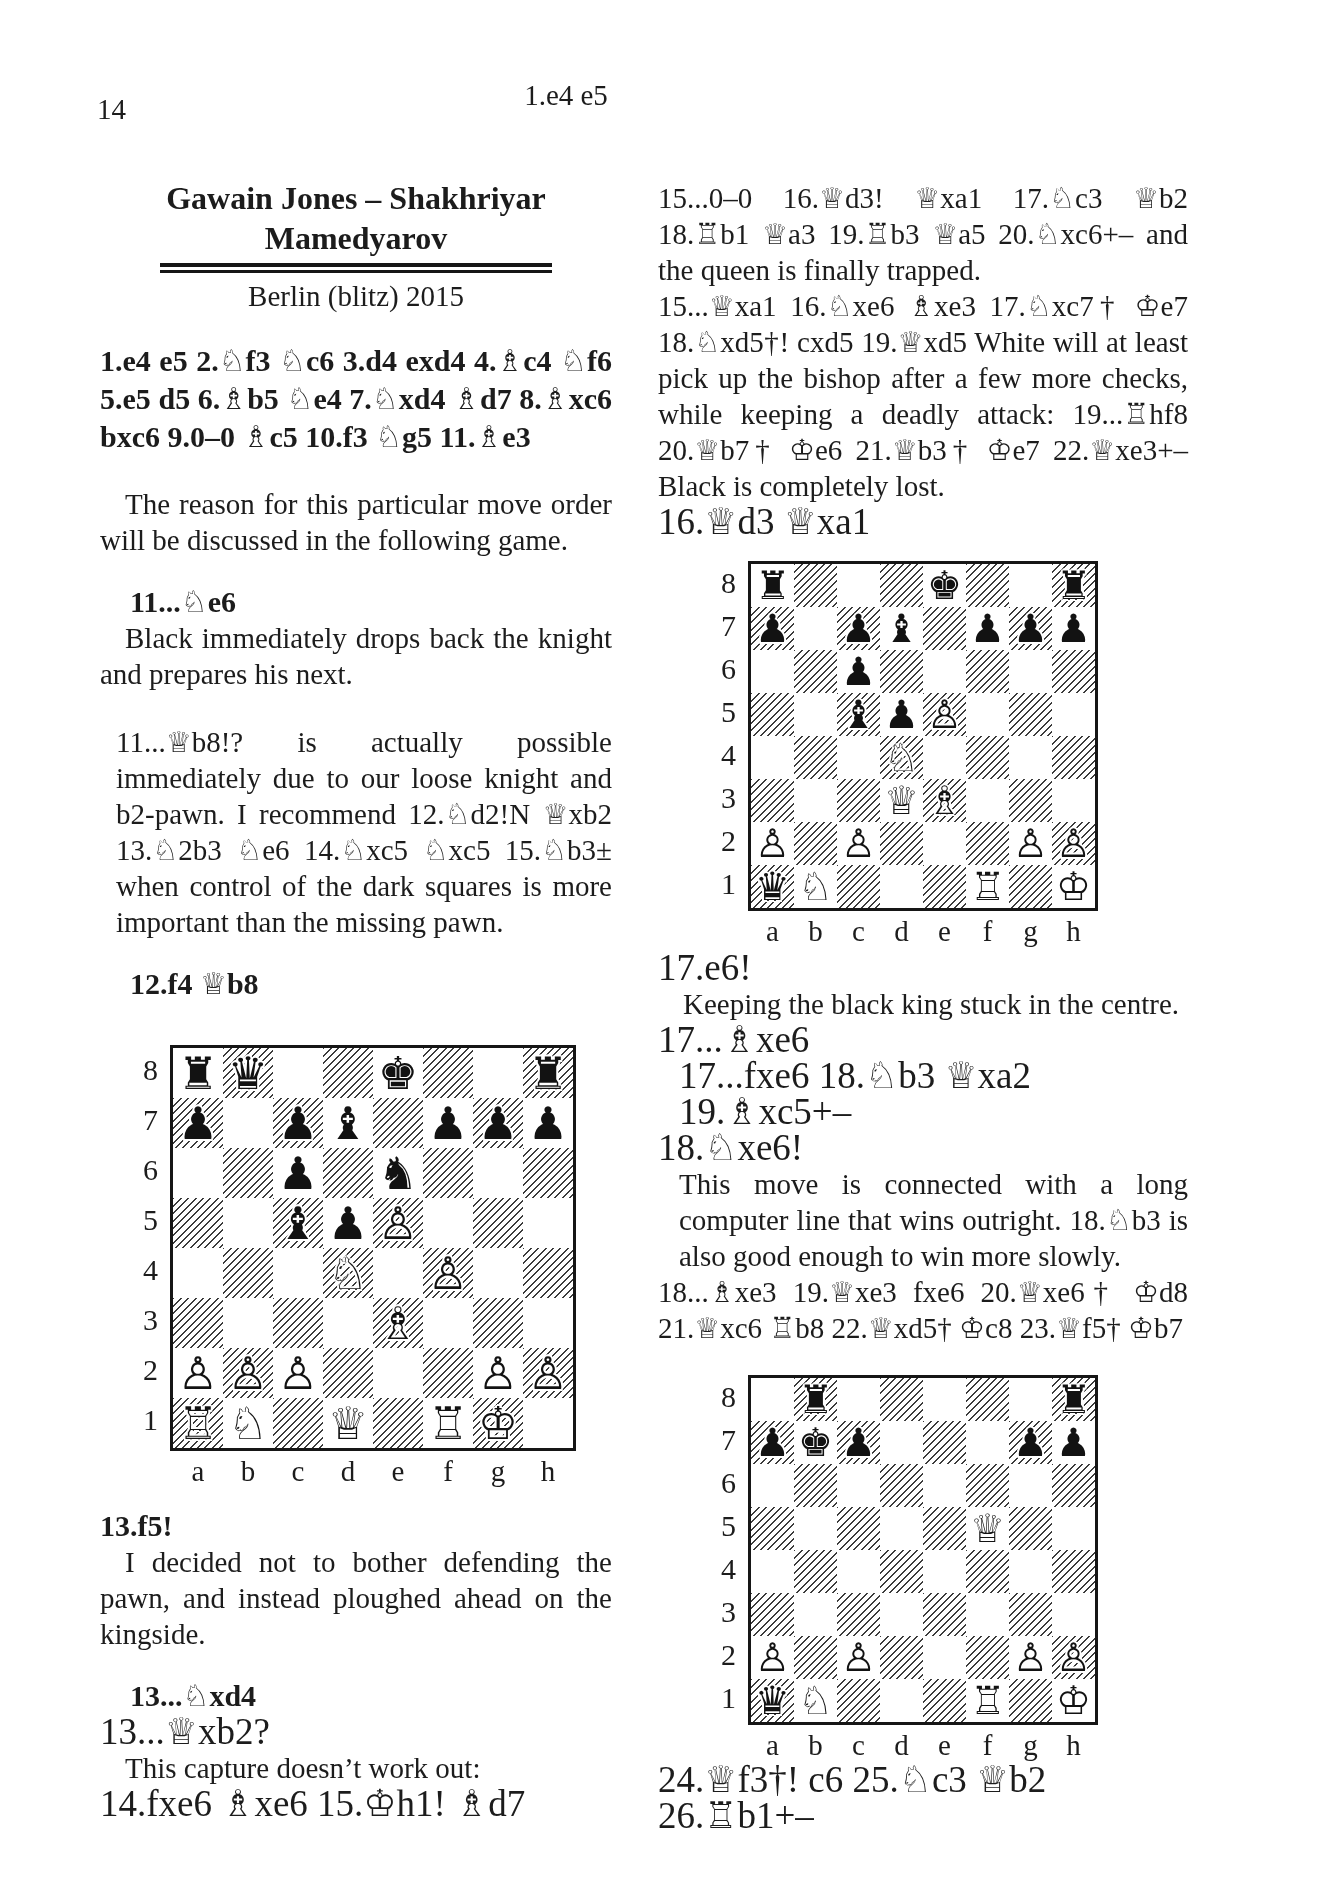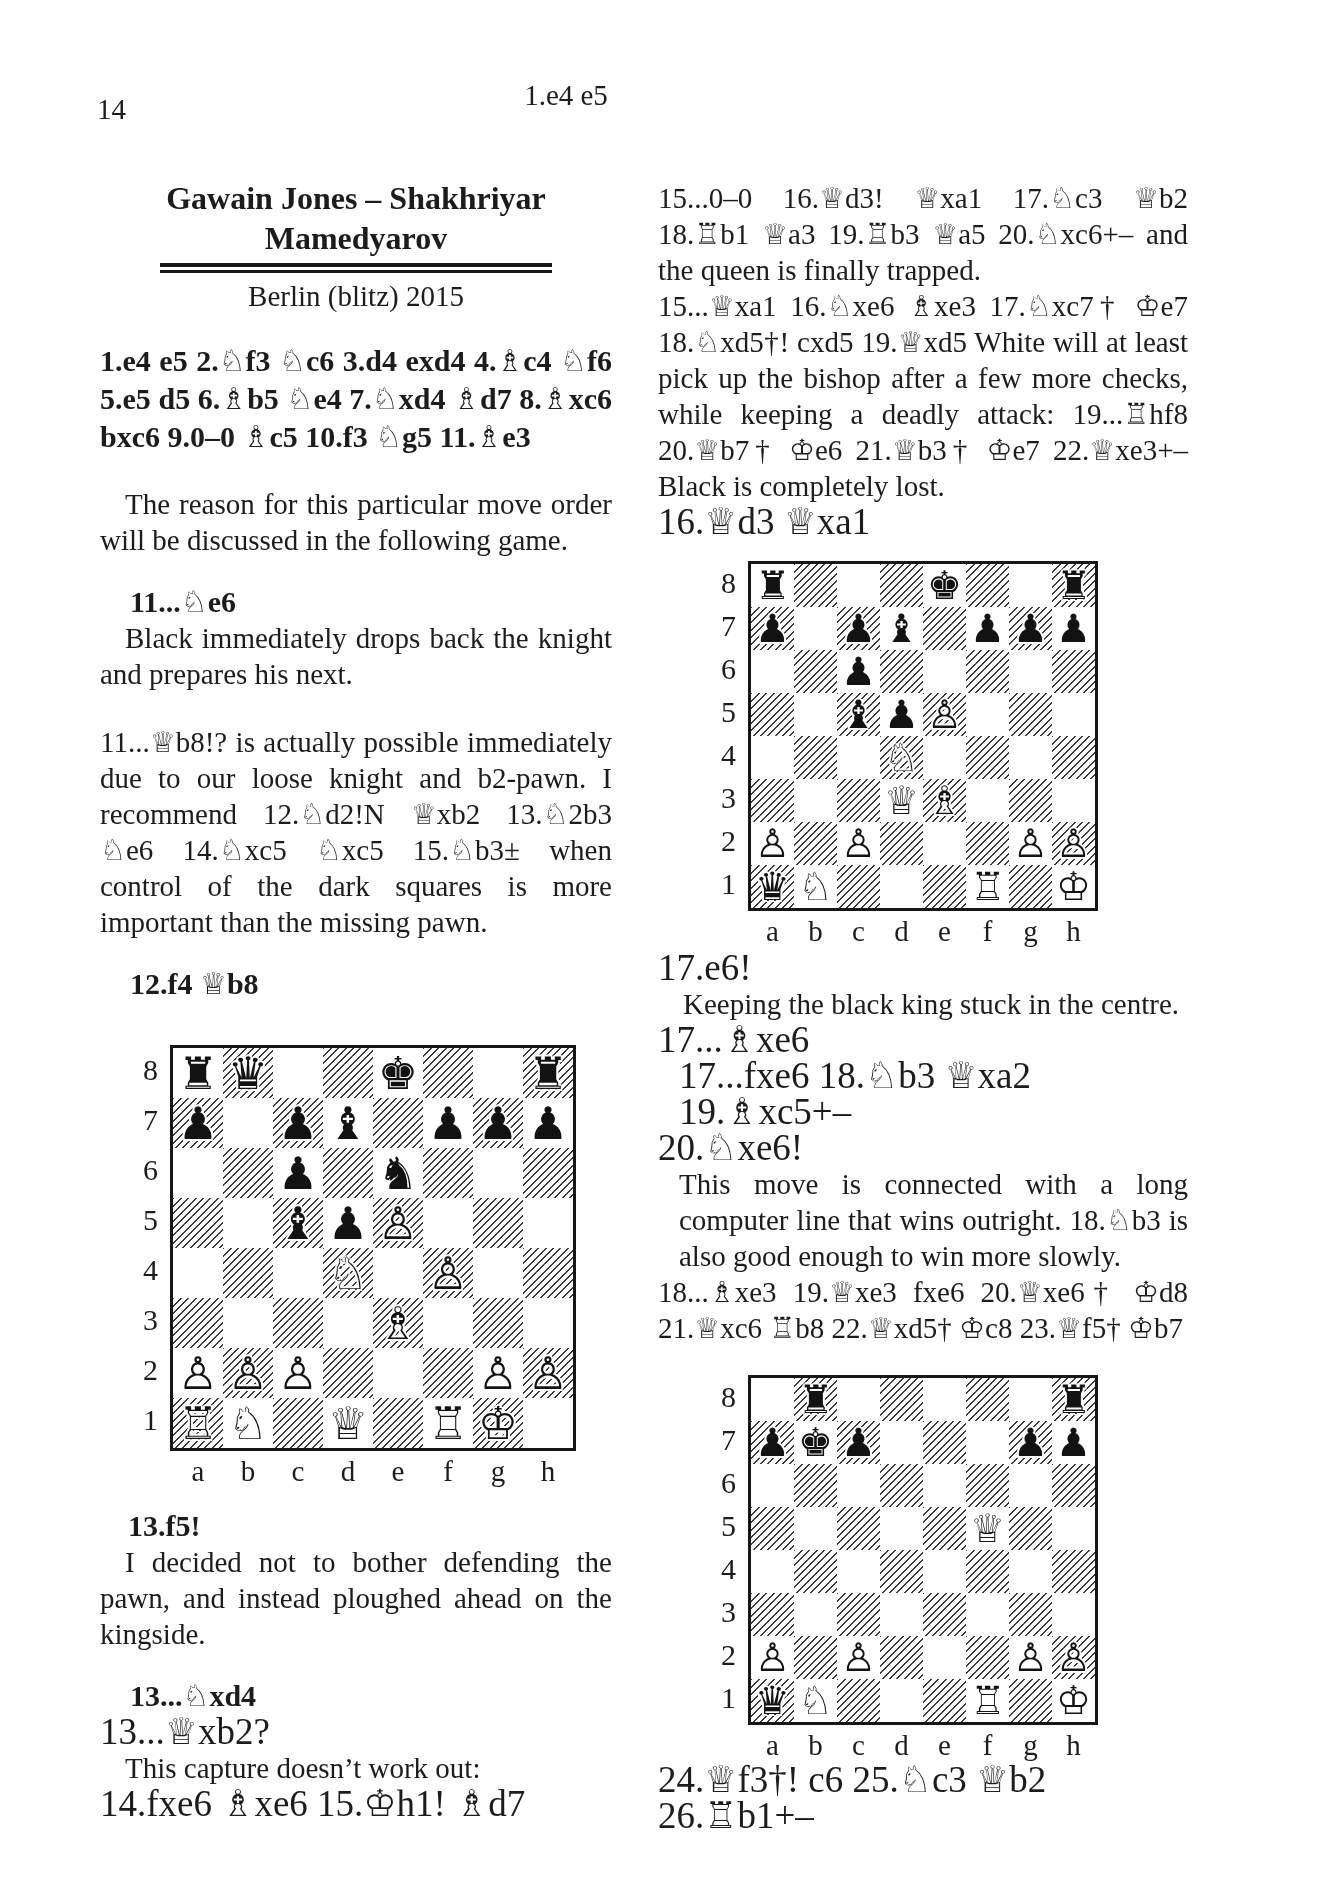--- a/index.html
+++ b/index.html
@@ -13,29 +13,29 @@
   .running-head{position:absolute;left:446px;top:80px;width:240px;text-align:center;font-size:29px;line-height:30px;}
 
   .col{position:absolute;top:0;}
   .col-left{left:100px;width:512px;}
   .col-right{left:658px;width:530px;}
 
   .game-title{margin-top:178px;text-align:center;font-weight:bold;font-size:32px;line-height:40px;}
   .title-rule{margin:5px auto 0;width:392px;height:3px;border-top:4px solid #161616;border-bottom:3px solid #161616;}
   .venue{margin-top:5px;text-align:center;font-size:29px;line-height:36px;}
 
-  .body-text{font-size:29px;line-height:36px;text-align:justify;}
+  .body-text{font-size:29px;line-height:36px;text-align:justify;margin-left:16px;}
   .moves-bold{margin-top:28px;font-weight:bold;font-size:30px;line-height:38px;text-align:justify;}
   .first-indent{text-indent:25px;}
   .block-indent{padding-left:21px;}
   .move-heading{font-weight:bold;font-size:30px;line-height:36px;}
   .moveline{font-size:37px;line-height:36px;}
 
   .mt26{margin-top:26px;margin-left:30px;} .mt32{margin-top:32px;}
-  .mt20{margin-top:20px;margin-left:28px;}
+  .mt20{margin-top:20px;}
 
   
   .diagram{margin:0;}
   .diag-main{display:flex;align-items:flex-start;}
   .ranks{display:flex;flex-direction:column;text-align:right;}
   .ranks span{display:flex;align-items:center;justify-content:flex-end;padding-right:12px;font-size:30px;}
   .board{display:grid;border:3px solid #161616;background:#fff;}
   .sq{position:relative;display:flex;align-items:center;justify-content:center;}
   .sq.dark{
     background-image:repeating-linear-gradient(135deg,#3c3c3c 0,#3c3c3c 1.4px,rgba(0,0,0,0) 1.4px,rgba(0,0,0,0) 5.2px);
@@ -385,21 +385,21 @@
         <span>f</span>
         <span>g</span>
         <span>h</span>
       </div>
   </figure>
 
   <div class="moveline" style="margin-top:2px">17.e6!</div>
   <p class="body-text first-indent" style="margin:0">Keeping the black king stuck in the centre.</p>
   <div class="moveline">17...♗xe6</div>
   <div class="moveline block-indent">17...fxe6 18.♘b3 ♕xa2 19.♗xc5+–</div>
-  <div class="moveline">20.♘xe6!</div>
+  <div class="moveline">18.♘xe6!</div>
   <p class="body-text block-indent" style="margin:0">This move is connected with a long computer line that wins outright. 18.♘b3 is also good enough to win more slowly.</p>
   <p class="body-text" style="margin:0">18...♗xe3 19.♕xe3 fxe6 20.♕xe6† ♔d8 21.♕xc6 ♖b8 22.♕xd5† ♔c8 23.♕f5† ♔b7</p>
 
   <figure class="diagram size-43 diagram-3">
     <div class="diag-main">
       <div class="ranks">
           <span>8</span>
           <span>7</span>
           <span>6</span>
           <span>5</span>

